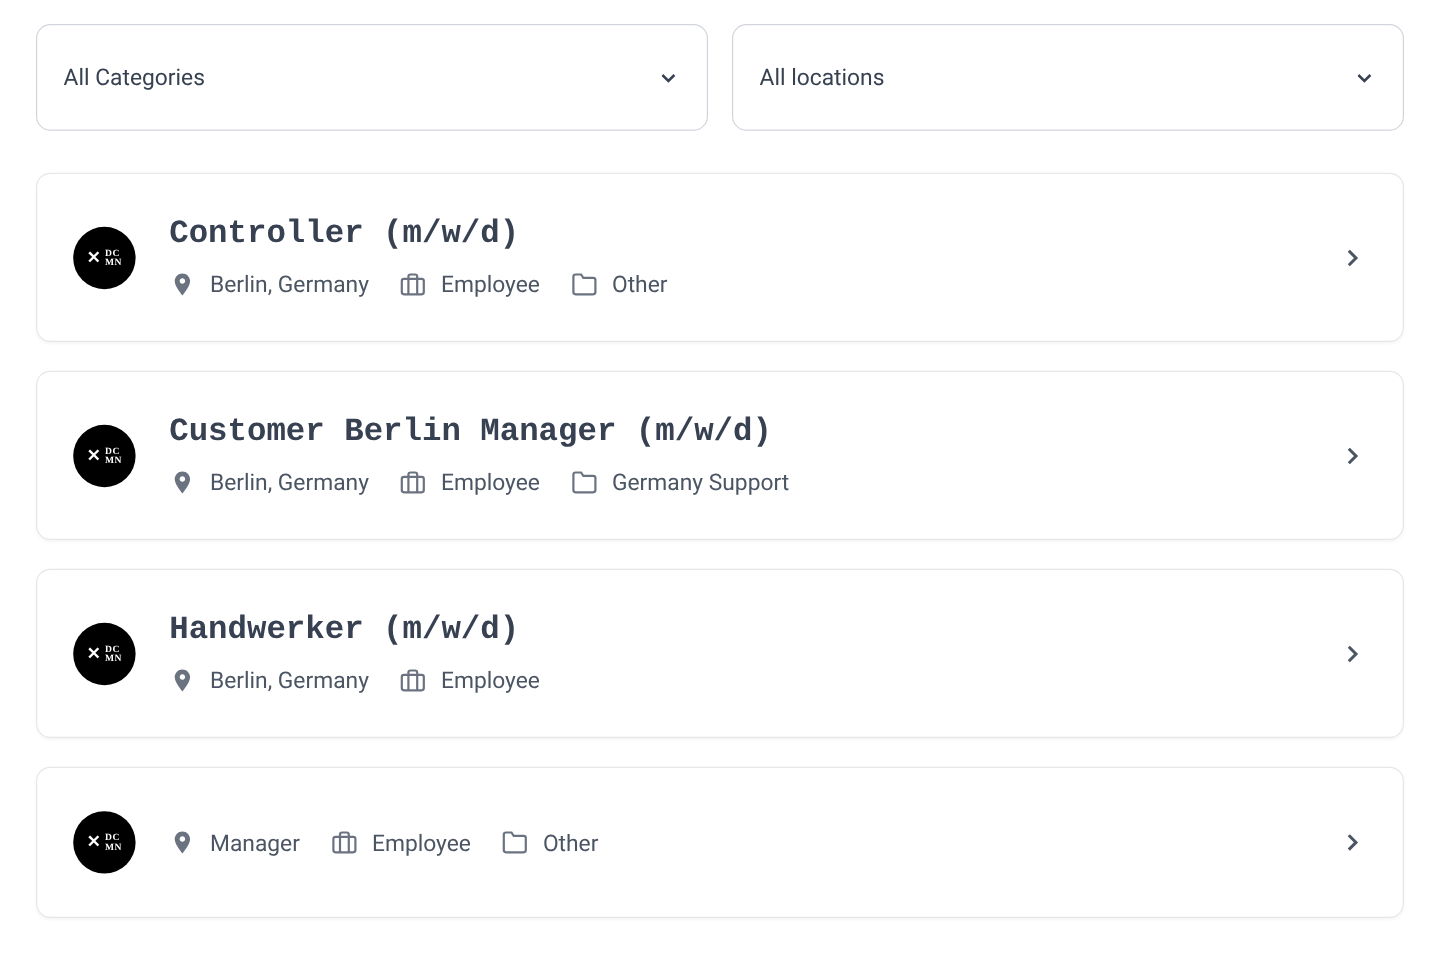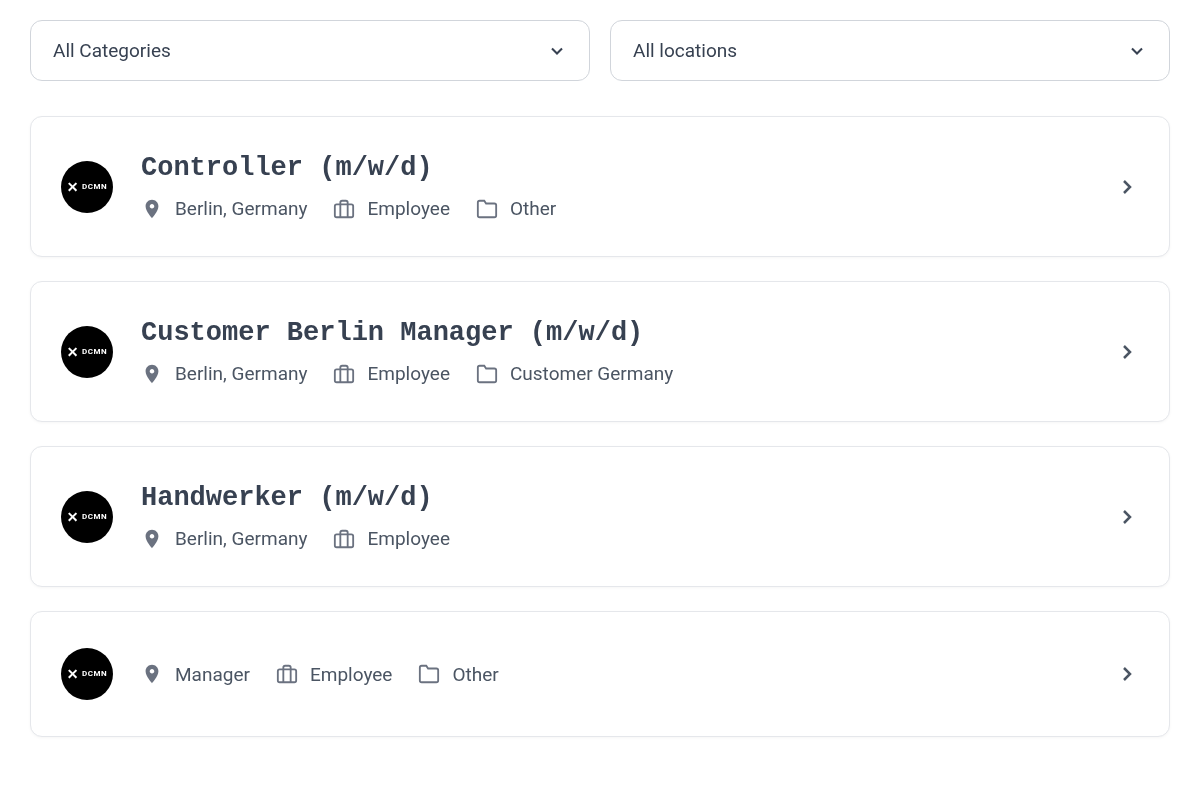--- a/index.html
+++ b/index.html
@@ -15,21 +15,21 @@
     .filters {
       display: flex;
       gap: 20px;
       margin-bottom: 35px;
     }
     .dropdown {
       flex: 1;
       display: flex;
       align-items: center;
       justify-content: space-between;
-      padding: 18px 22px;
+      padding: 32px 22px;
       border: 1px solid #d1d5db;
       border-radius: 12px;
       background: #ffffff;
       cursor: pointer;
       font-size: 19px;
       color: #374151;
     }
     .dropdown-chevron {
       width: 20px;
       height: 20px;
@@ -72,22 +72,24 @@
       display: flex;
       align-items: center;
       gap: 3px;
     }
     .logo-x {
       font-size: 14px;
       line-height: 1;
     }
     .logo-text {
       display: flex;
+      flex-direction: column;
       line-height: 1;
       font-size: 8px;
+      font-family: Liberation Serif, serif;
     }
     .job-content {
       flex: 1;
     }
     .job-title {
       font-size: 27px;
       font-weight: 600;
       color: #374151;
       margin-bottom: 14px;
       font-family: Liberation Mono, monospace;
@@ -207,21 +209,21 @@
           <svg class="meta-icon" viewBox="0 0 24 24">
             <rect x="2" y="7" width="20" height="14" rx="2" ry="2"></rect>
             <path d="M16 21V5a2 2 0 0 0-2-2h-4a2 2 0 0 0-2 2v16"></path>
           </svg>
           <span>Employee</span>
         </div>
         <div class="meta-item">
           <svg class="meta-icon" viewBox="0 0 24 24">
             <path d="M22 19a2 2 0 0 1-2 2H4a2 2 0 0 1-2-2V5a2 2 0 0 1 2-2h5l2 3h9a2 2 0 0 1 2 2z"></path>
           </svg>
-          <span>Customer Germany</span>
+          <span>Germany Support</span>
         </div>
       </div>
     </div>
     <svg class="job-arrow" viewBox="0 0 24 24">
       <polyline points="9 18 15 12 9 6"></polyline>
     </svg>
   </div>
 
   <div class="job-card">
     <div class="job-logo">

